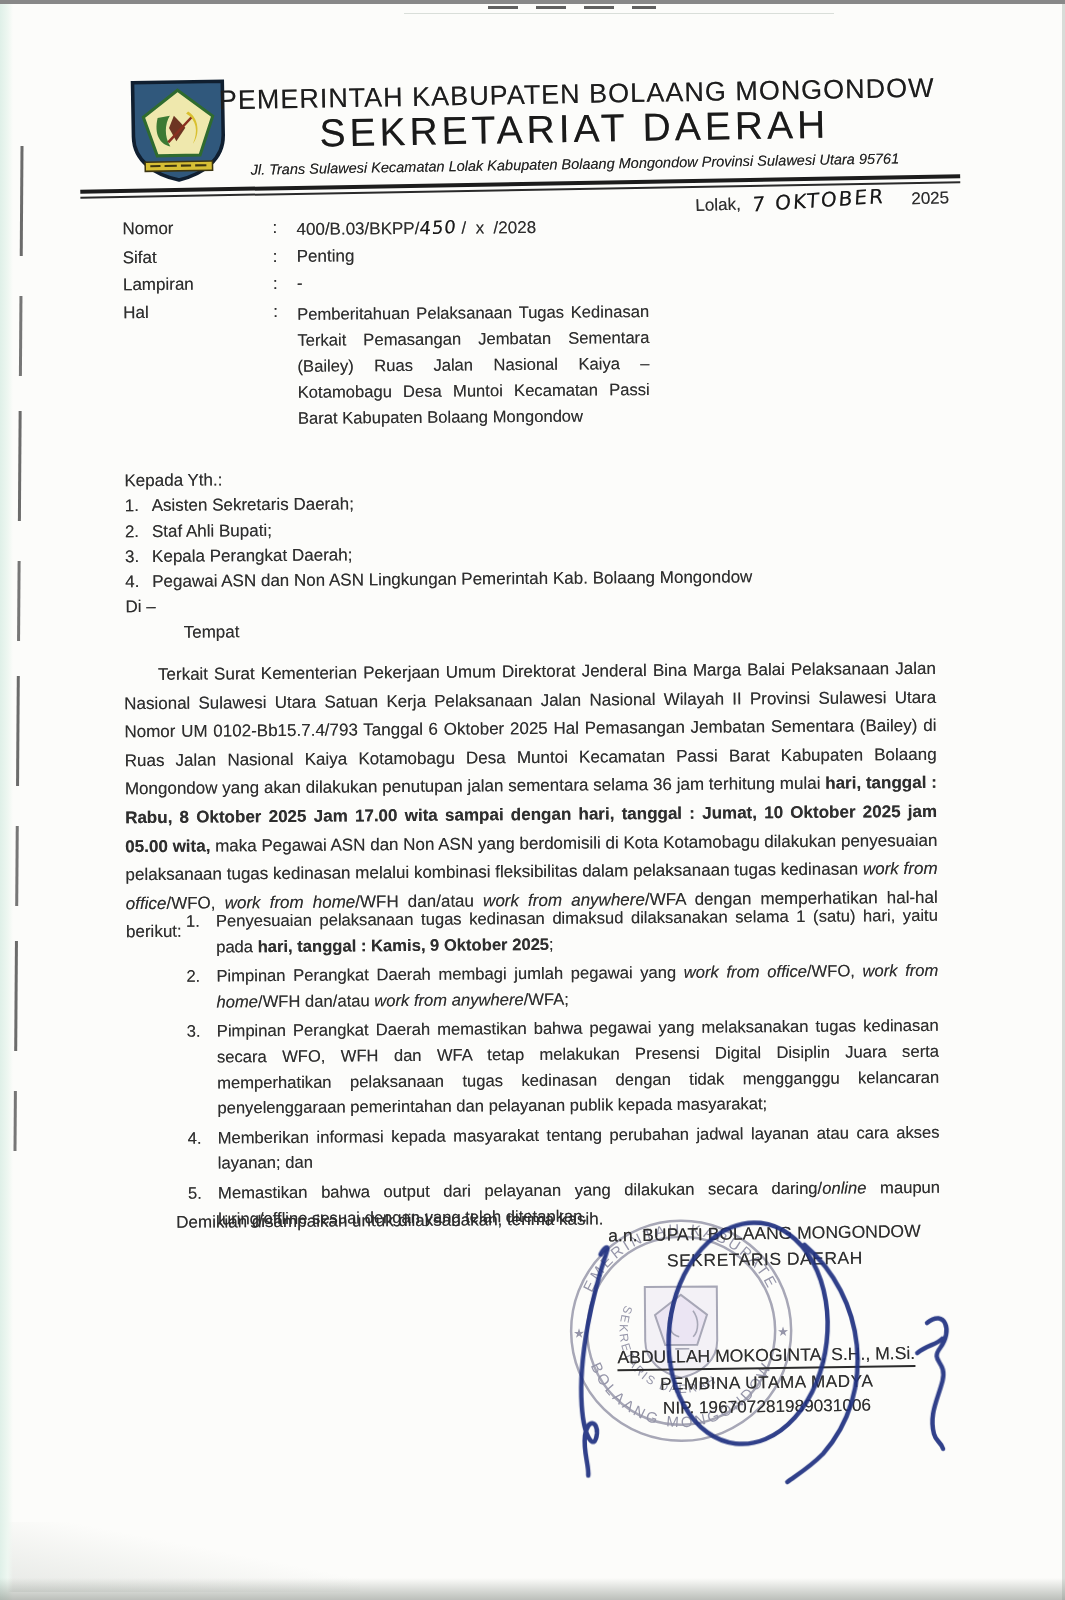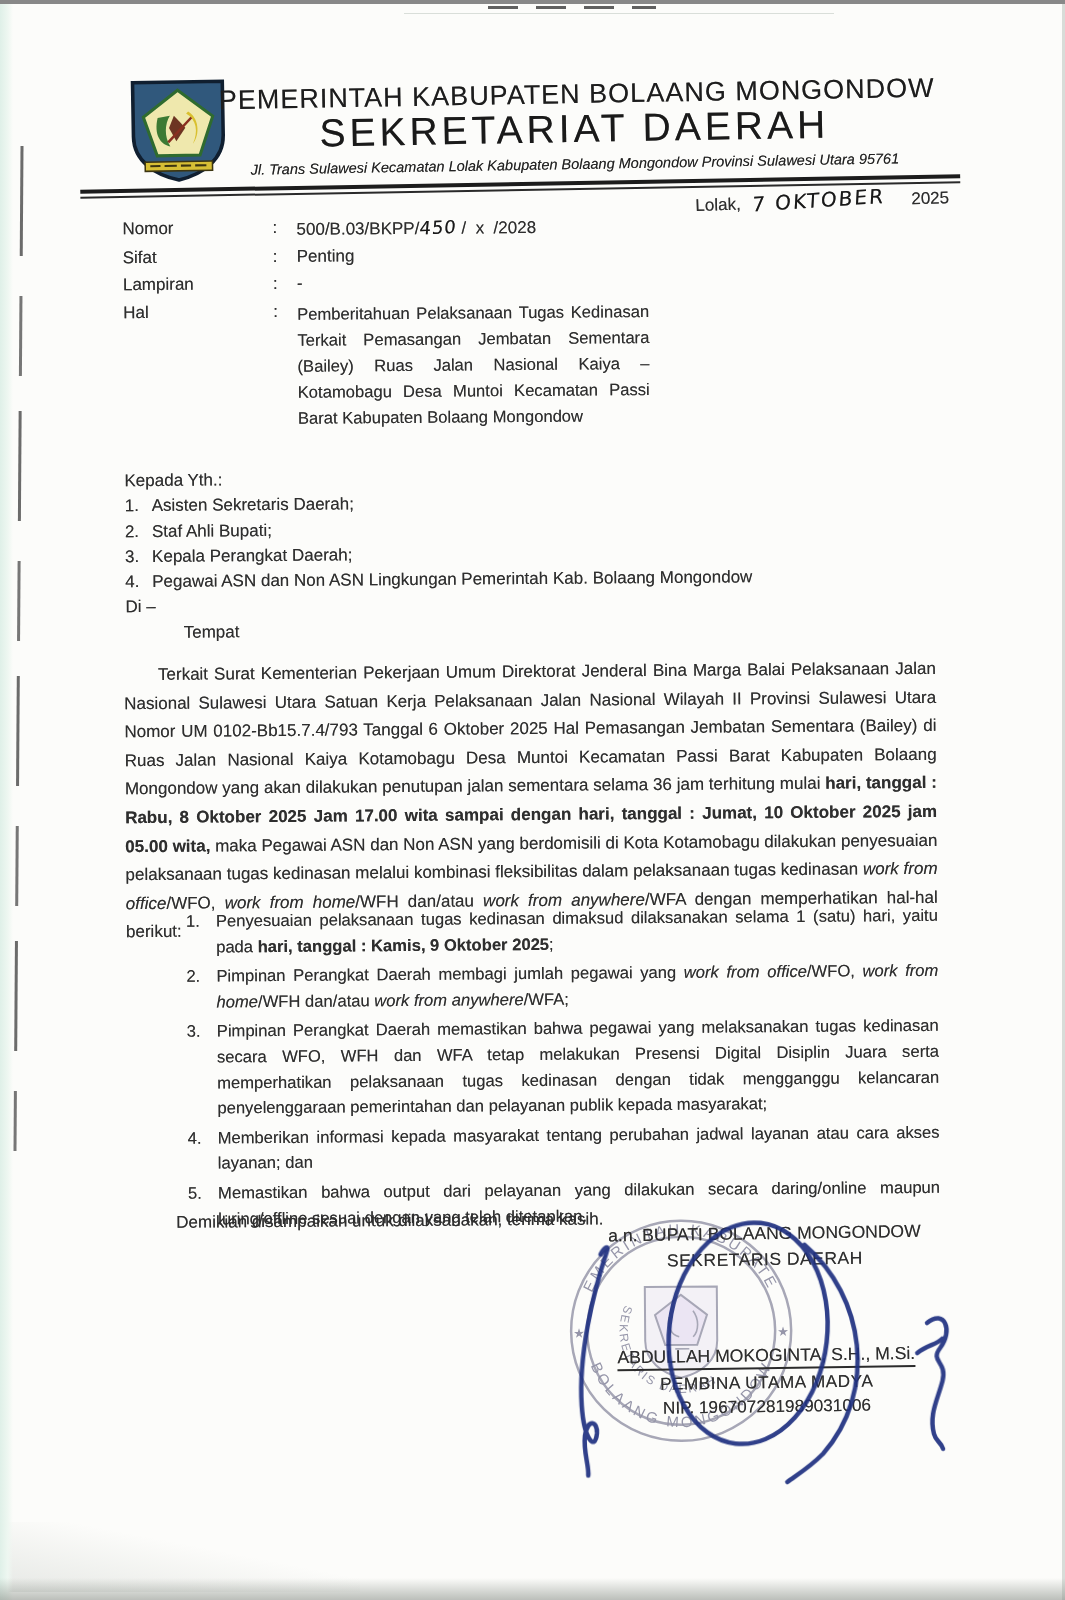--- a/index.html
+++ b/index.html
@@ -117,21 +117,21 @@
 
     <div class="dateline txt">
       <span>Lolak,</span>
       <span class="hand">7 OKTOBER</span>
       <span class="date-year">2025</span>
     </div>
 
     <div class="meta-row txt" style="top:212px;">
       <span>Nomor</span>
       <span>:</span>
-      <span class="meta-val"><span>500/B.03/BKPP/</span><span class="hand hand-num">450</span><span> /  x  /2028</span></span>
+      <span class="meta-val"><span>400/B.03/BKPP/</span><span class="hand hand-num">450</span><span> /  x  /2028</span></span>
     </div>
     <div class="meta-row txt" style="top:241px;">
       <span>Sifat</span>
       <span>:</span>
       <span>Penting</span>
     </div>
     <div class="meta-row txt" style="top:268px;">
       <span>Lampiran</span>
       <span>:</span>
       <span>-</span>
@@ -178,21 +178,21 @@
       <div class="li">
         <span class="num">3.</span>
         <span class="li-text"><span>Pimpinan Perangkat Daerah memastikan bahwa pegawai yang melaksanakan tugas kedinasan secara WFO, WFH dan WFA tetap melakukan Presensi Digital Disiplin Juara serta memperhatikan pelaksanaan tugas kedinasan dengan tidak mengganggu kelancaran penyelenggaraan pemerintahan dan pelayanan publik kepada masyarakat;</span></span>
       </div>
       <div class="li">
         <span class="num">4.</span>
         <span class="li-text"><span>Memberikan informasi kepada masyarakat tentang perubahan jadwal layanan atau cara akses layanan; dan</span></span>
       </div>
       <div class="li">
         <span class="num">5.</span>
-        <span class="li-text"><span>Memastikan bahwa output dari pelayanan yang dilakukan secara daring/</span><span style="">online</span><span> maupun luring/</span><span style="">offline</span><span> sesuai dengan yang telah ditetapkan.</span></span>
+        <span class="li-text"><span>Memastikan bahwa output dari pelayanan yang dilakukan secara daring/</span><span style="font-style: italic;">online</span><span> maupun luring/</span><span style="">offline</span><span> sesuai dengan yang telah ditetapkan.</span></span>
       </div>
     </div>
 
     <div class="closing txt">Demikian disampaikan untuk dilaksanakan, terima kasih.</div>
 
     <svg class="stamp" width="264" height="264" viewBox="0 0 264 264">
       <g stroke="#8d8da2" fill="none" stroke-width="2.5" opacity=".9">
         <circle cx="132" cy="132" r="110"></circle>
         <circle cx="132" cy="132" r="94"></circle>
         <path d="M96,88 H168 V142 C168,162 152,174 132,179 C112,174 96,162 96,142 Z" fill="rgba(196,180,222,.22)" stroke-width="2"></path>

